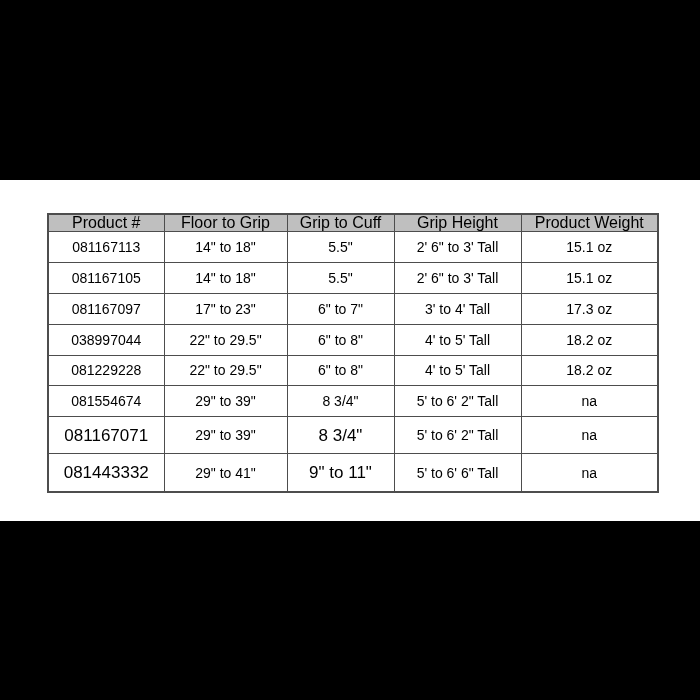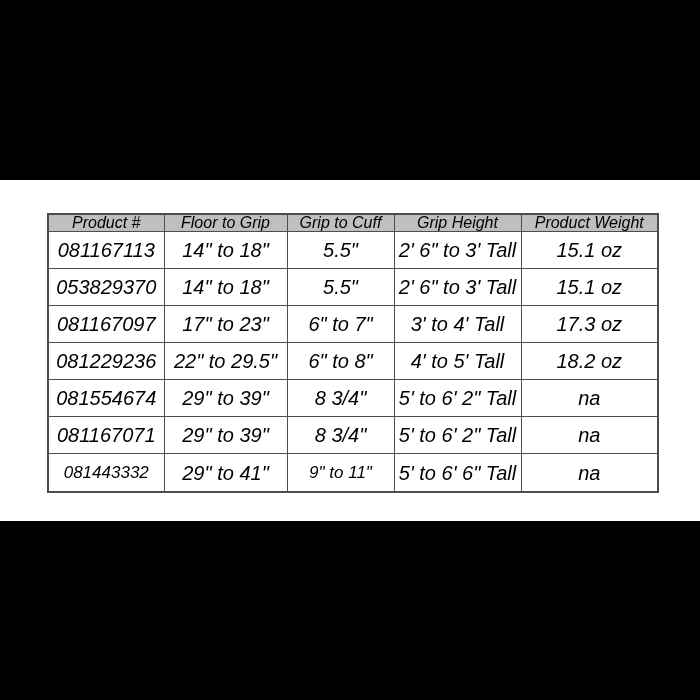--- a/index.html
+++ b/index.html
@@ -10,21 +10,21 @@
     --text: #000000;
   }
   * { box-sizing: border-box; }
   html, body {
     margin: 0; padding: 0;
     width: 700px; height: 700px;
     background: var(--page_bg);
     font-family: "Liberation Sans", sans-serif;
     overflow: hidden;
   }
-  .stage { position: relative; width: 700px; height: 700px; font-style: italic; }
+  .stage { position: relative; width: 700px; height: 700px; }
   .letterbox { position: absolute; left: 0; width: 700px; background: var(--page_bg); }
   .letterbox.top { top: 0; height: 180px; }
   .letterbox.bottom { top: 521px; height: 179px; }
   .white-band {
     position: absolute; left: 0; top: 180px;
     width: 700px; height: 341px;
     background: var(--band_bg);
   }
   table.spec {
     position: absolute; left: 47px; top: 33px;
@@ -38,21 +38,21 @@
   col.c2 { width: 123px; }
   col.c3 { width: 107px; }
   col.c4 { width: 127px; }
   col.c5 { width: 137px; }
   th, td {
     border: 1px solid var(--border);
     text-align: center;
     vertical-align: middle;
     padding: 0 2px;
     color: var(--text);
-    font-size: 20px;
+    font-size: 14px;
     line-height: 1;
     white-space: nowrap;
     overflow: hidden;
   }
   th {
     background: var(--header_bg);
     font-weight: normal;
     font-size: 16px;
   }
   
@@ -86,35 +86,42 @@
       </thead>
       <tbody>
           <tr>
             <td>081167113</td>
             <td>14" to 18"</td>
             <td>5.5"</td>
             <td>2' 6" to 3' Tall</td>
             <td>15.1 oz</td>
           </tr>
           <tr>
-            <td>053829370</td>
+            <td>081167105</td>
             <td>14" to 18"</td>
             <td>5.5"</td>
             <td>2' 6" to 3' Tall</td>
             <td>15.1 oz</td>
           </tr>
           <tr>
             <td>081167097</td>
             <td>17" to 23"</td>
             <td>6" to 7"</td>
             <td>3' to 4' Tall</td>
             <td>17.3 oz</td>
           </tr>
           <tr>
-            <td>081229236</td>
+            <td>038997044</td>
+            <td>22" to 29.5"</td>
+            <td>6" to 8"</td>
+            <td>4' to 5' Tall</td>
+            <td>18.2 oz</td>
+          </tr>
+          <tr>
+            <td>081229228</td>
             <td>22" to 29.5"</td>
             <td>6" to 8"</td>
             <td>4' to 5' Tall</td>
             <td>18.2 oz</td>
           </tr>
           <tr>
             <td>081554674</td>
             <td>29" to 39"</td>
             <td>8 3/4"</td>
             <td>5' to 6' 2" Tall</td>

